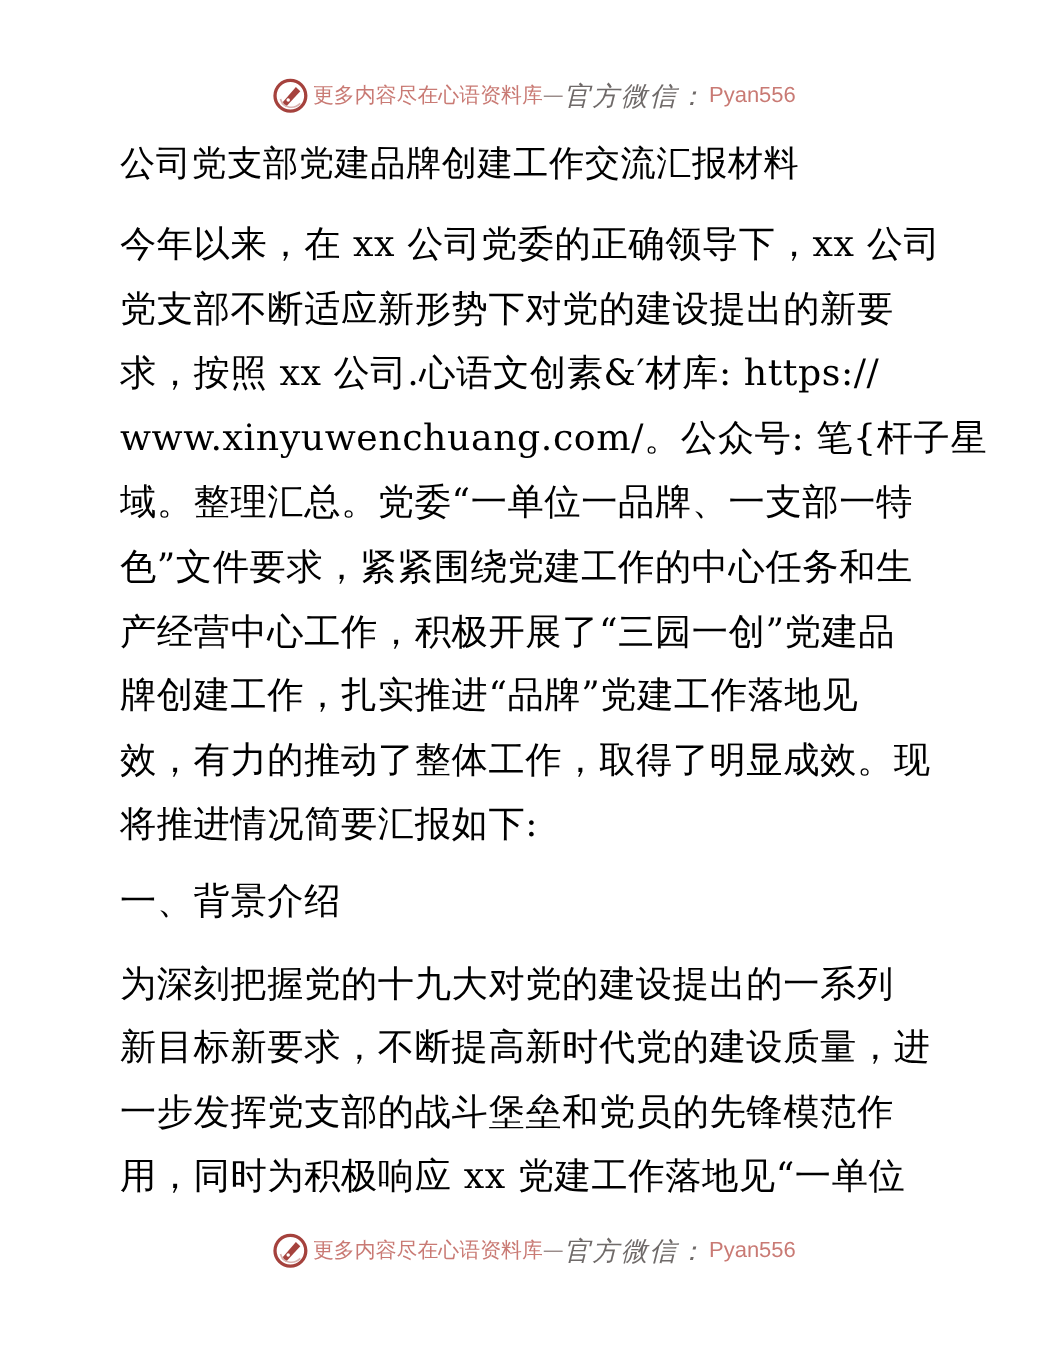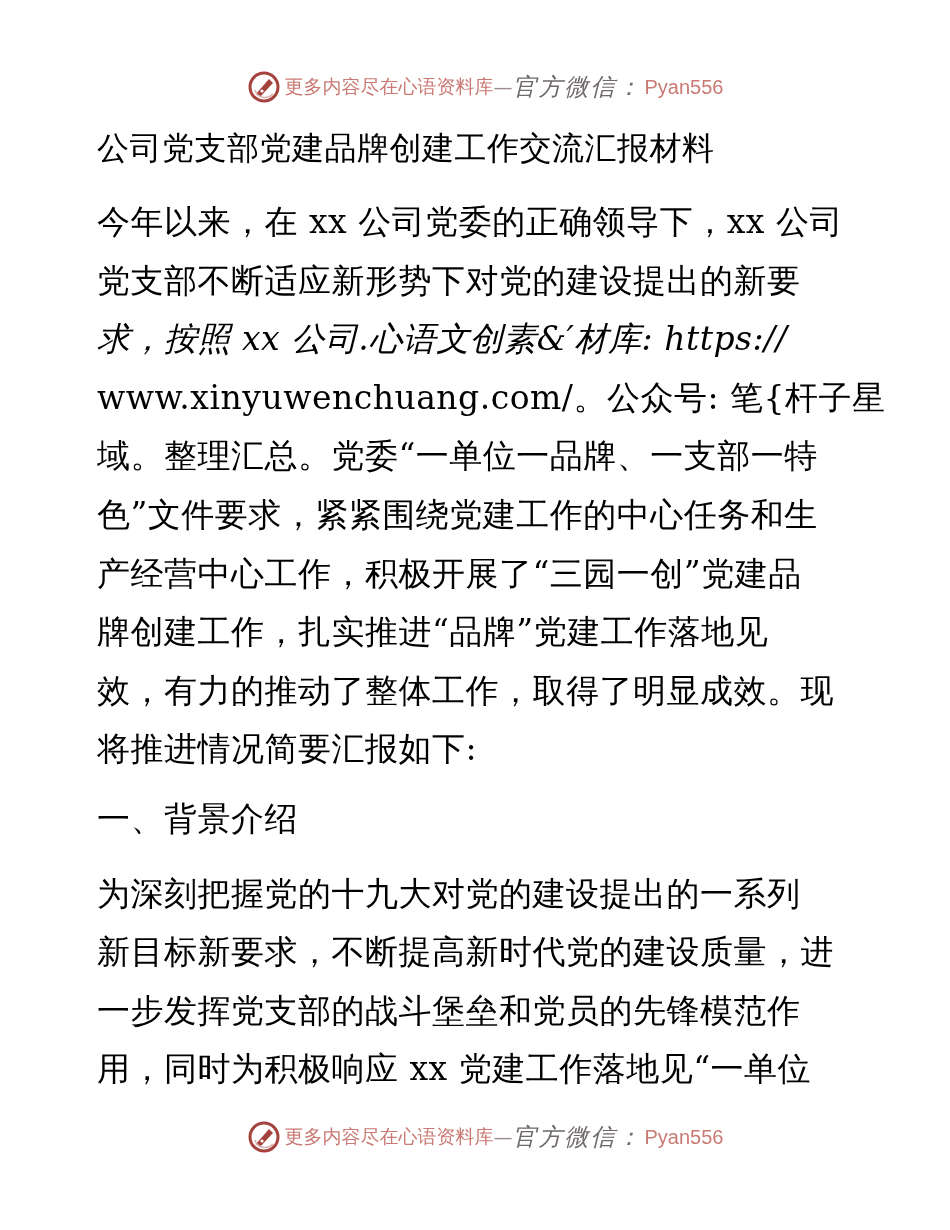--- a/index.html
+++ b/index.html
@@ -62,21 +62,21 @@
       margin-left: 2px;
     }
     .doc {
       position: absolute;
       left: 97px;
       top: 0;
       width: 760px;
     }
     .line {
       position: absolute;
-      left: 0;
+      left: 12px;
       white-space: nowrap;
       font-size: 33px;
       line-height: 40px;
       letter-spacing: 0.5px;
     }
     .title { font-size: 32px; }
   </style>
 </head>
 <body>
 
@@ -94,21 +94,21 @@
     <span class="banner-id">Pyan556</span>
   </div>
 </div>
 
 <div class="doc">
   <div class="line title" style="top:128px;"> 公司党支部党建品牌创建工作交流汇报材料</div>
 
   <div>
     <div class="line" style="top:202px;"> 今年以来，在 xx 公司党委的正确领导下，xx 公司</div>
     <div class="line" style="top:261px;">党支部不断适应新形势下对党的建设提出的新要</div>
-    <div class="line" style="top:319px;font-style:italic;">求，按照 xx 公司.心语文创素&amp;′材库: https://</div>
+    <div class="line" style="top:319px;">求，按照 xx 公司.心语文创素&amp;′材库: https://</div>
     <div class="line" style="top:378px;">www.xinyuwenchuang.com/。公众号: 笔{杆子星</div>
     <div class="line" style="top:436px;">域。整理汇总。党委“一单位一品牌、一支部一特</div>
     <div class="line" style="top:495px;">色”文件要求，紧紧围绕党建工作的中心任务和生</div>
     <div class="line" style="top:554px;">产经营中心工作，积极开展了“三园一创”党建品</div>
     <div class="line" style="top:612px;">牌创建工作，扎实推进“品牌”党建工作落地见</div>
     <div class="line" style="top:671px;">效，有力的推动了整体工作，取得了明显成效。现</div>
     <div class="line" style="top:729px;">将推进情况简要汇报如下:</div>
   </div>
 
   <div class="line" style="top:799px;"> 一、背景介绍</div>

